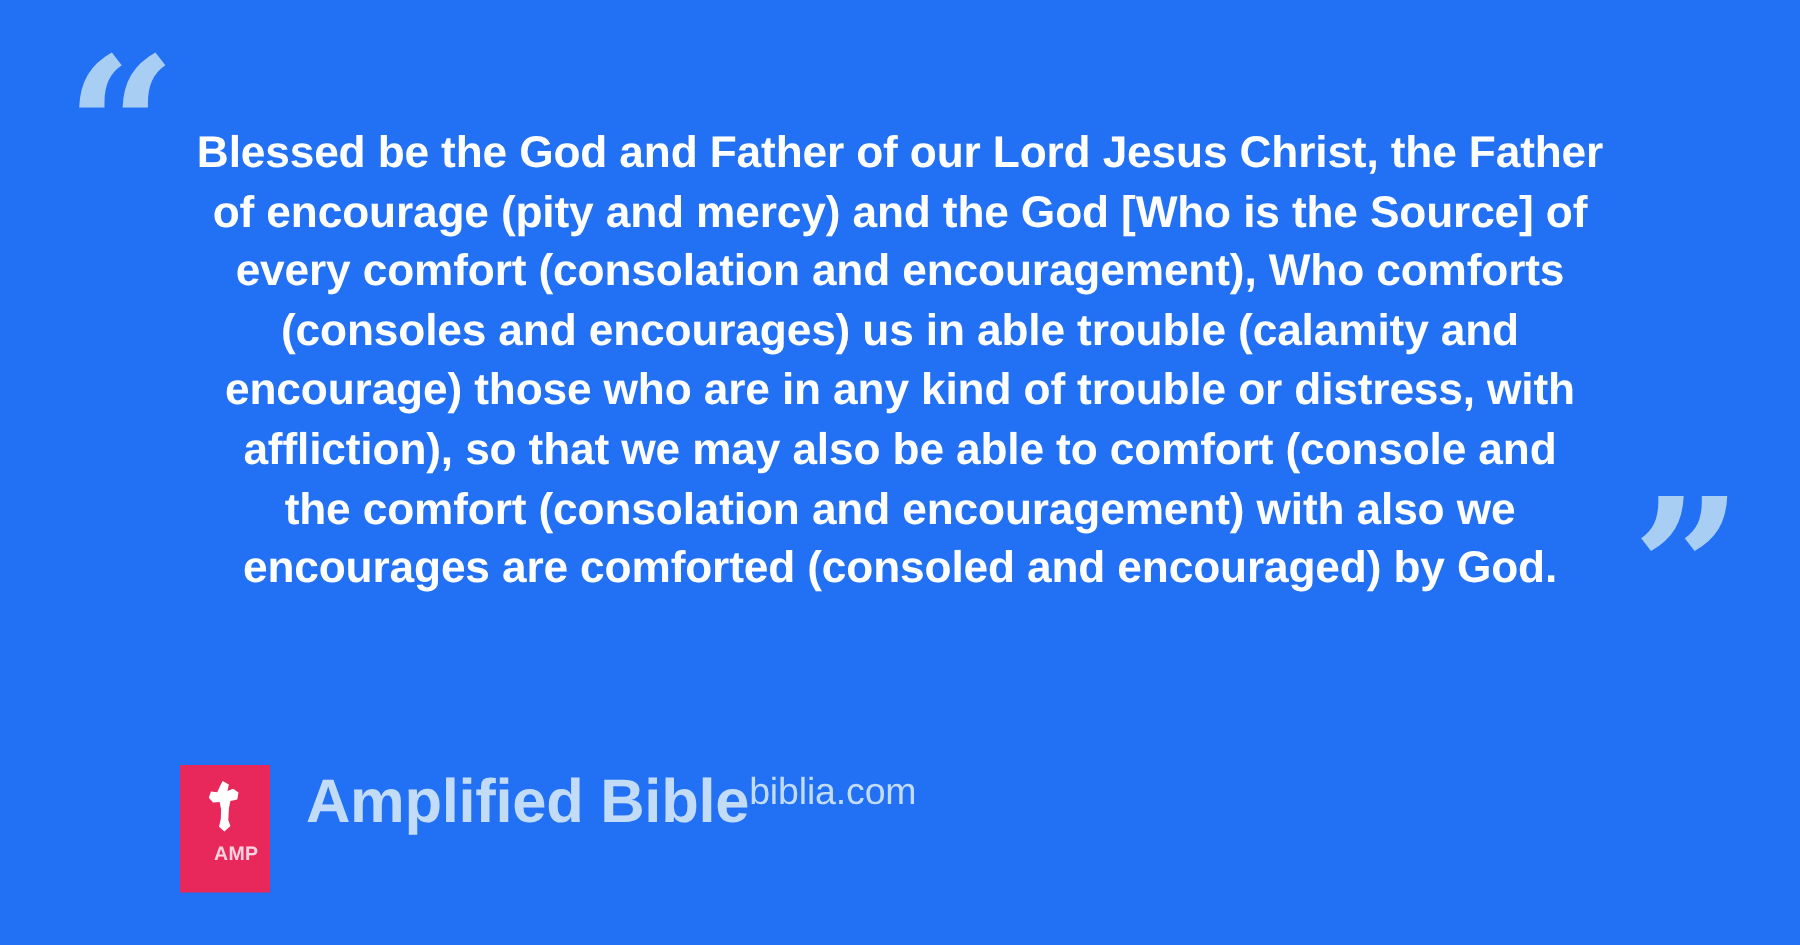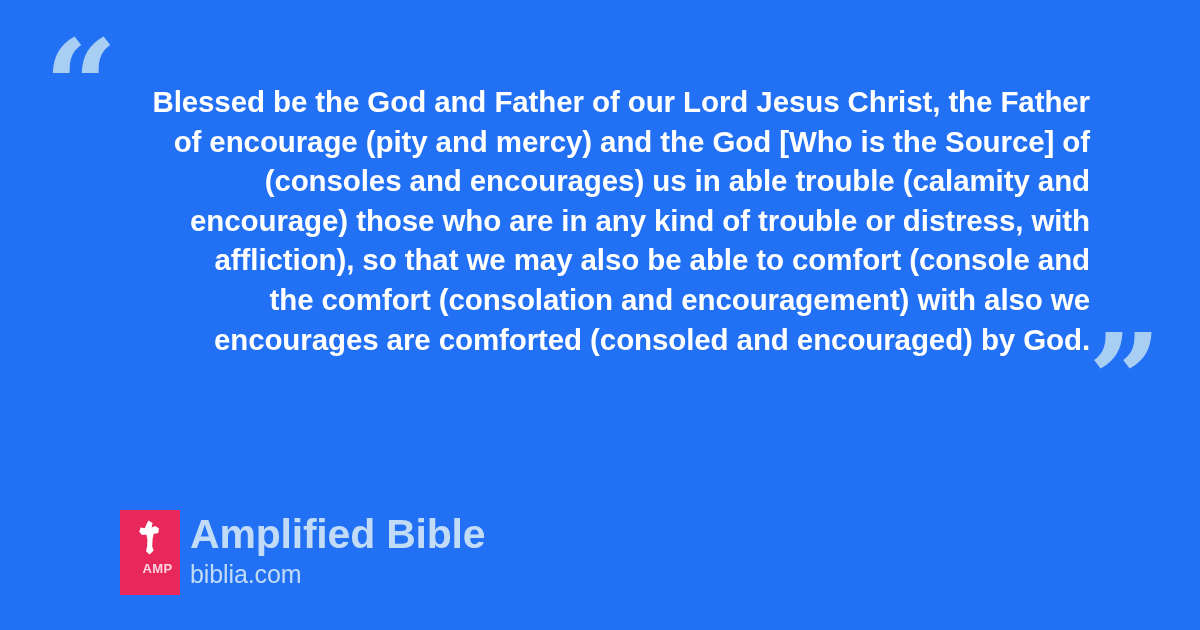--- a/index.html
+++ b/index.html
@@ -41,21 +41,21 @@
     top: 316px;
     font-size: 128px;
   }
 
   
   .quote-block {
     position: absolute;
     left: 110px;
     top: 82px;
     width: 980px;
-    text-align: right;
+    text-align: center;
   }
   .quote-line {
     color: #ffffff;
     font-size: 29.5px;
     font-weight: 700;
     line-height: 39.6px;
     letter-spacing: -0.1px;
     white-space: nowrap;
   }
 
@@ -87,23 +87,23 @@
   .badge-abbr {
     margin-top: 5px;
     color: #ffd4e0;
     font-size: 13px;
     font-weight: 700;
     letter-spacing: 0.3px;
     line-height: 1;
     margin-left: 15px;
   }
   .brand-text {
-    margin-left: 10px;
+    margin-left: 24px;
     display: flex;
-    flex-direction: column;
+    flex-direction: row;
     justify-content: flex-start;
     padding-top: 1px;
   }
   .brand-title {
     color: #c2dcf7;
     font-size: 41px;
     font-weight: 700;
     line-height: 46px;
     letter-spacing: -0.2px;
   }
@@ -119,20 +119,21 @@
 </head>
 <body>
 
 <div class="card">
 
   <div class="quote-mark quote-open">“</div>
 
   <div class="quote-block">
     <div class="quote-line">Blessed be the God and Father of our Lord Jesus Christ, the Father</div>
     <div class="quote-line">of encourage (pity and mercy) and the God [Who is the Source] of</div>
+    <div class="quote-line">every comfort (consolation and encouragement), Who comforts</div>
     <div class="quote-line">(consoles and encourages) us in able trouble (calamity and</div>
     <div class="quote-line">encourage) those who are in any kind of trouble or distress, with</div>
     <div class="quote-line">affliction), so that we may also be able to comfort (console and</div>
     <div class="quote-line">the comfort (consolation and encouragement) with also we</div>
     <div class="quote-line">encourages are comforted (consoled and encouraged) by God.</div>
   </div>
 
   <div class="quote-mark quote-close">”</div>
 
   <div class="footer">

